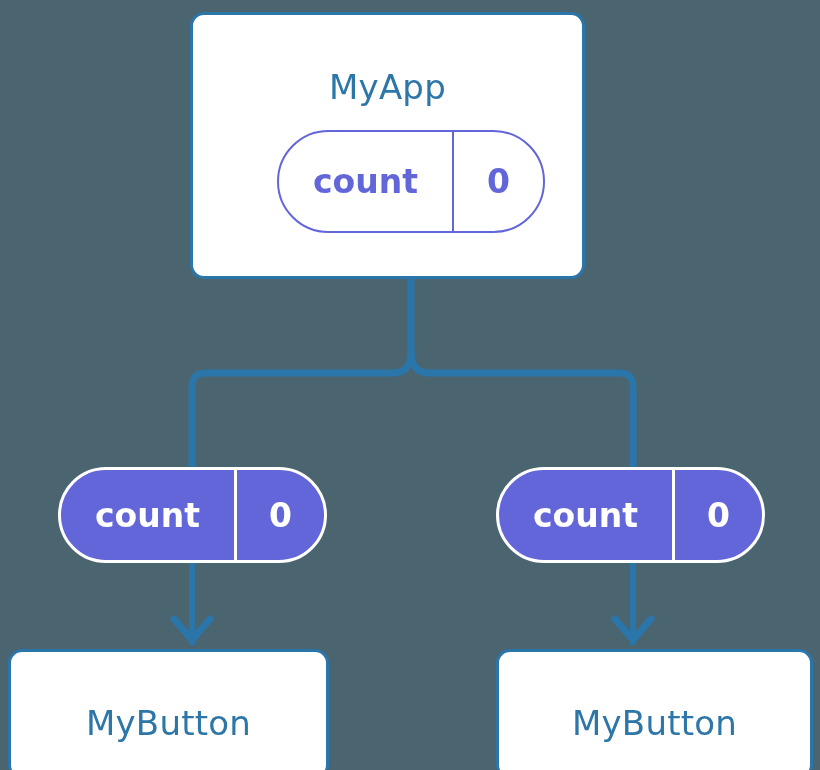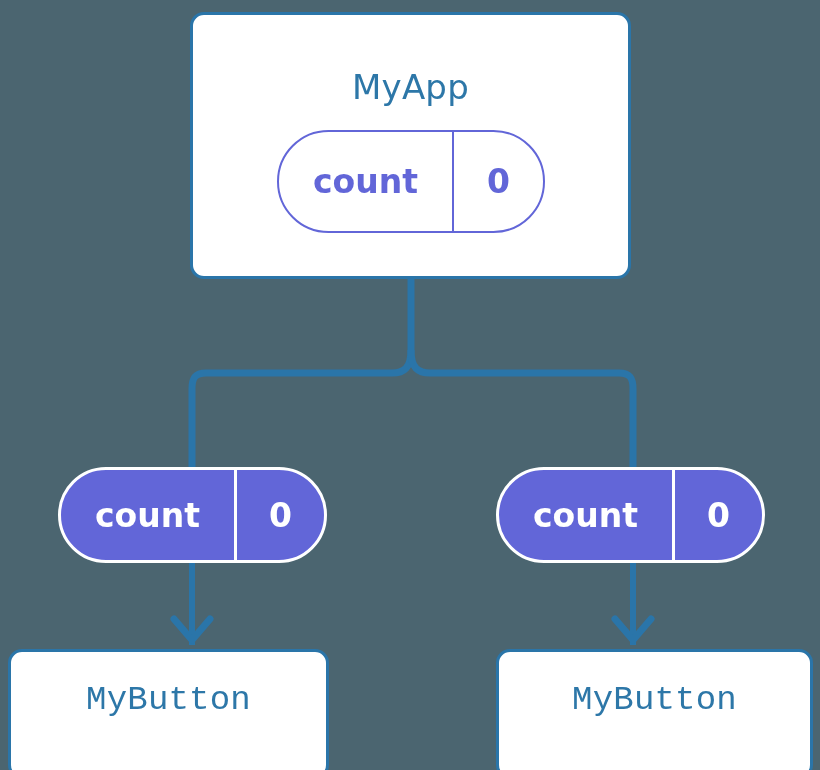--- a/index.html
+++ b/index.html
@@ -39,42 +39,41 @@
     font-size: 34px;
     font-weight: 400;
     letter-spacing: 0.2px;
     text-align: center;
     white-space: nowrap;
   }
 
   #app-box {
     left: 190px;
     top: 12px;
-    width: 441px;
+    width: 395px;
     height: 267px;
   }
   #app-box .comp-title {
     margin-top: 52px;
   }
 
   #btn-box-left {
     left: 8px;
     top: 649px;
     width: 321px;
     height: 130px;
   }
   #btn-box-right {
     left: 496px;
     top: 649px;
     width: 317px;
     height: 130px;
   }
   .btn-box .comp-title {
-    margin-top: 29px;
-    font-family: Liberation Mono, monospace;
+    margin-top: 51px;
   }
 
   
   .pill {
     position: absolute;
     display: flex;
     align-items: stretch;
     box-sizing: border-box;
     border-radius: 999px;
     overflow: hidden;

